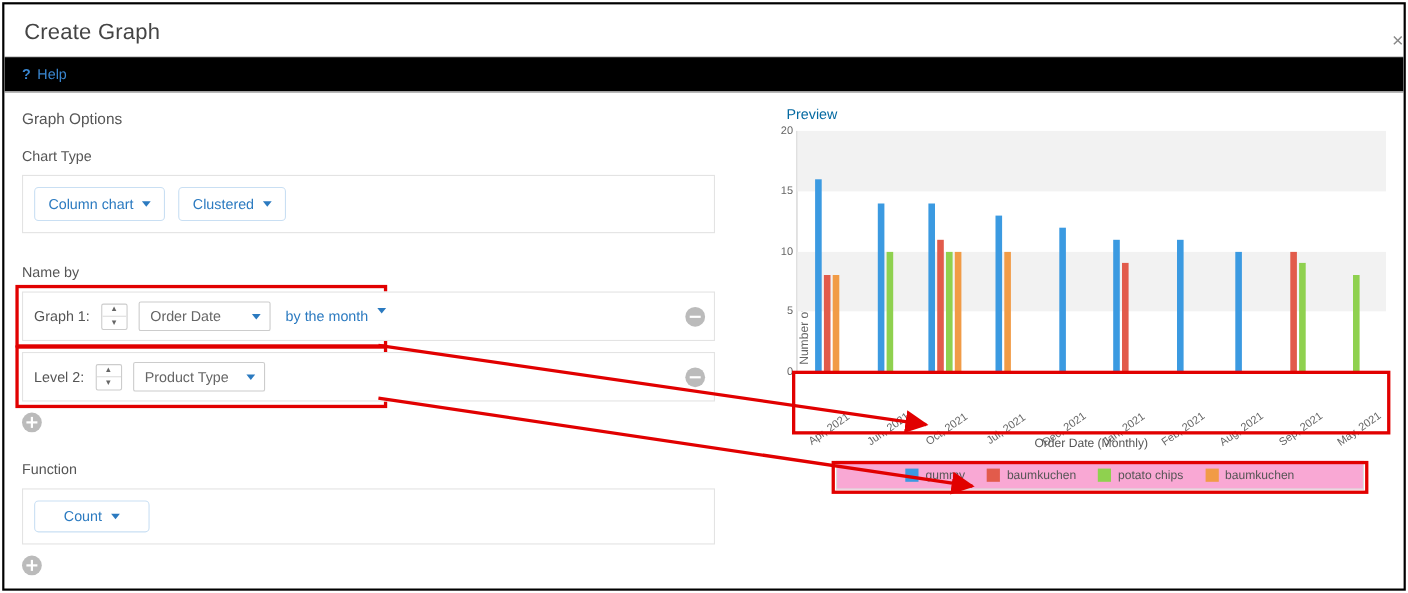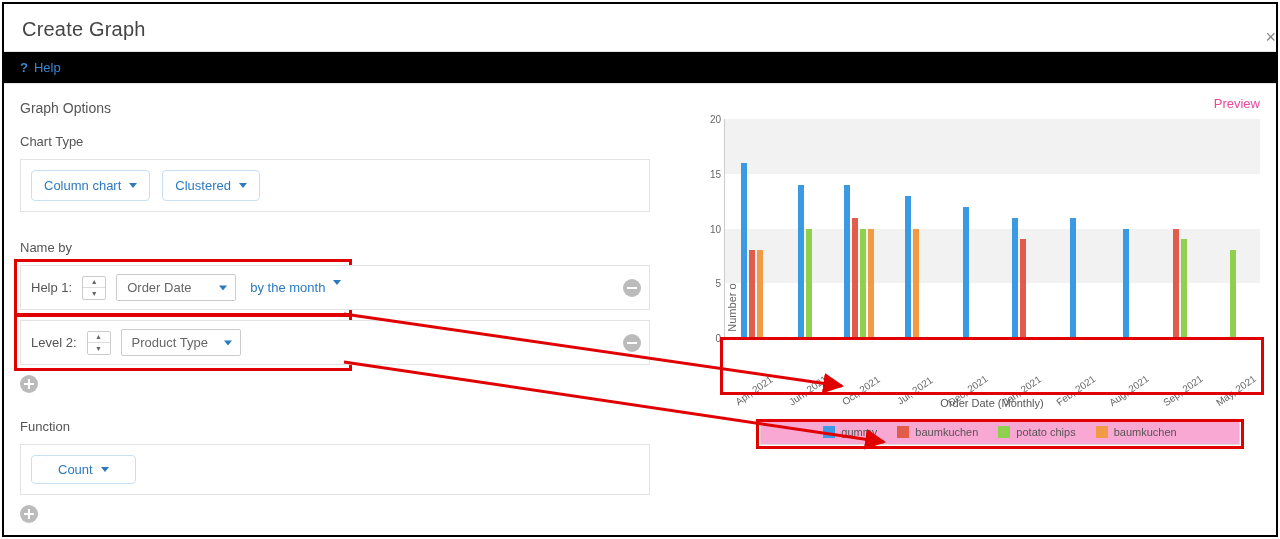--- a/index.html
+++ b/index.html
@@ -180,21 +180,21 @@
   }
   .add-btn::before, .add-btn::after {
     content: ""; position: absolute; background: #fff;
   }
   .add-btn::before { left: 4px; right: 4px; top: 8px; height: 2px; }
   .add-btn::after  { top: 4px; bottom: 4px; left: 8px; width: 2px; }
 
   .func-block { margin-top: 26px; }
 
   
-  .preview-label { font-size: 13px; color: #ec4899; margin-bottom: 8px; margin-left: 10px; text-align: right; }
+  .preview-label { font-size: 13px; color: #0369a1; margin-bottom: 8px; margin-left: 25px; }
   .chart-wrap { position: relative; height: 330px; }
   .y-title {
     position: absolute; left: -6px; top: 50%;
     transform: translateY(-50%) rotate(-90deg);
     transform-origin: center;
     font-size: 11px; color: #666; white-space: nowrap;
   }
   .plot {
     position: absolute;
     left: 34px; right: 0; top: 0; bottom: 110px;
@@ -283,21 +283,21 @@
           <span class="chev"></span>
         </div>
       </div>
 
       <div class="group-block">
         <div class="sub-label">Name by</div>
 
         <div class="level-row-wrap">
           <div class="highlight-box"></div>
           <div class="level-row">
-            <span class="row-label">Help 1:</span>
+            <span class="row-label">Graph 1:</span>
             <div class="stepper">
               <div>▲</div>
               <div>▼</div>
             </div>
             <div class="select">
               <span>Order Date</span>
               <span class="sel-chev"></span>
             </div>
             <div class="link-pill">
               <span>by the month</span>

